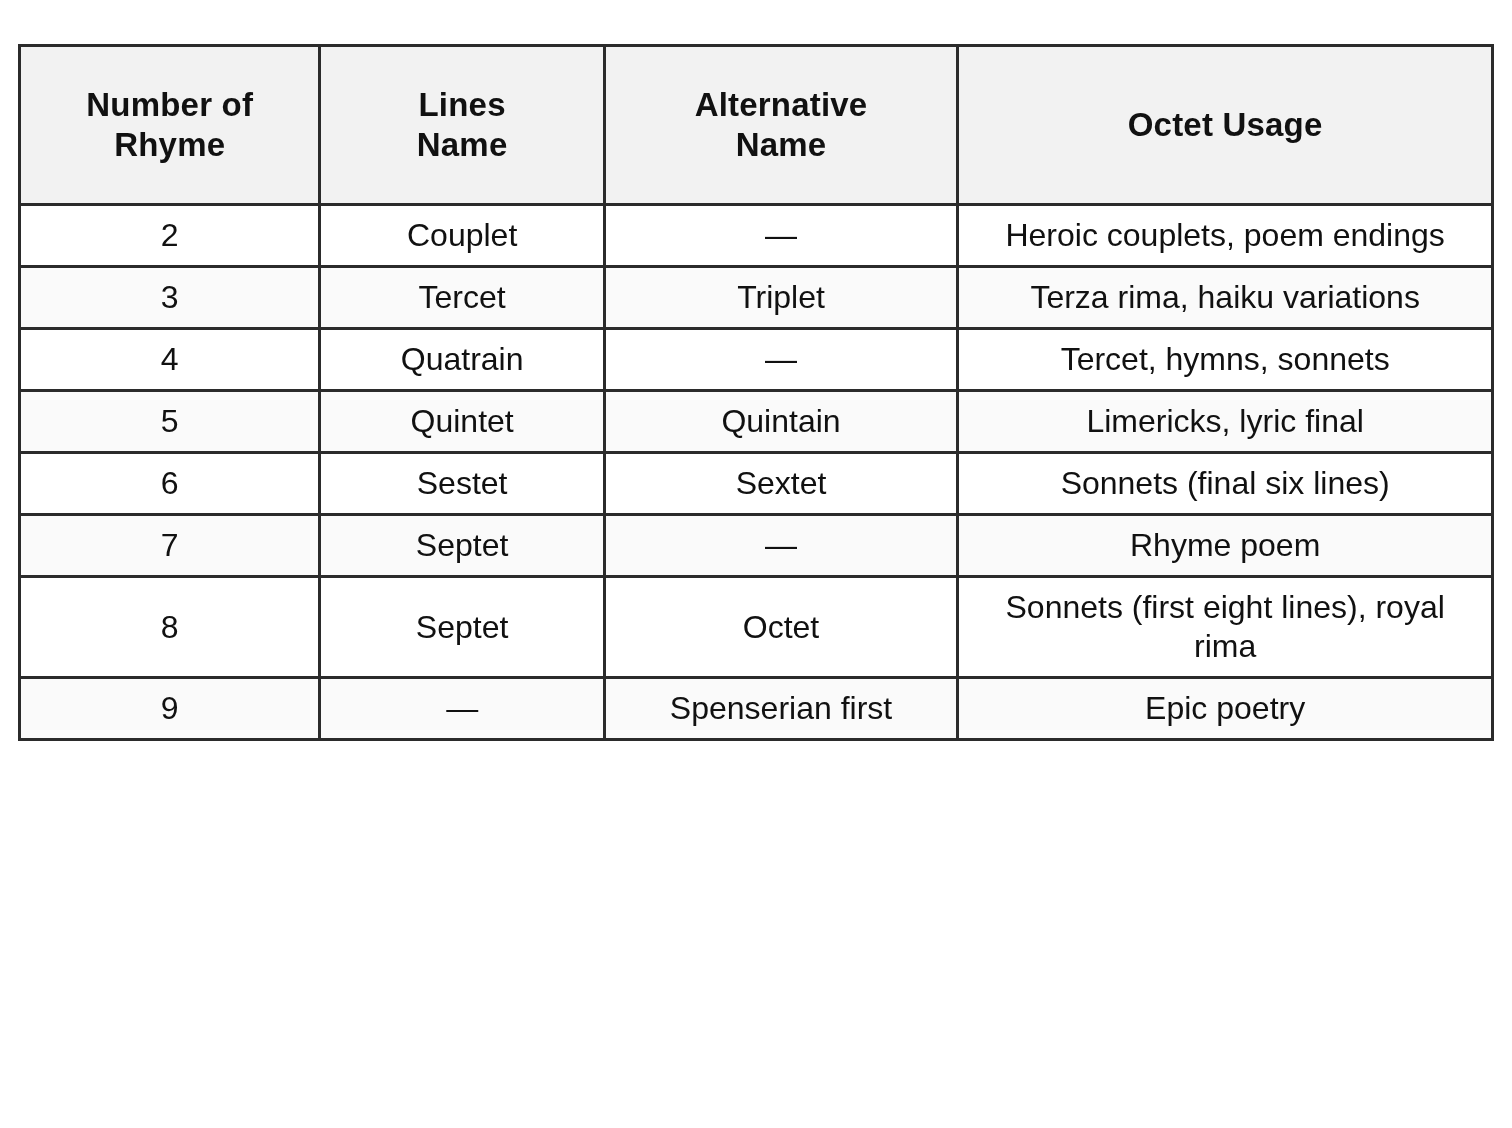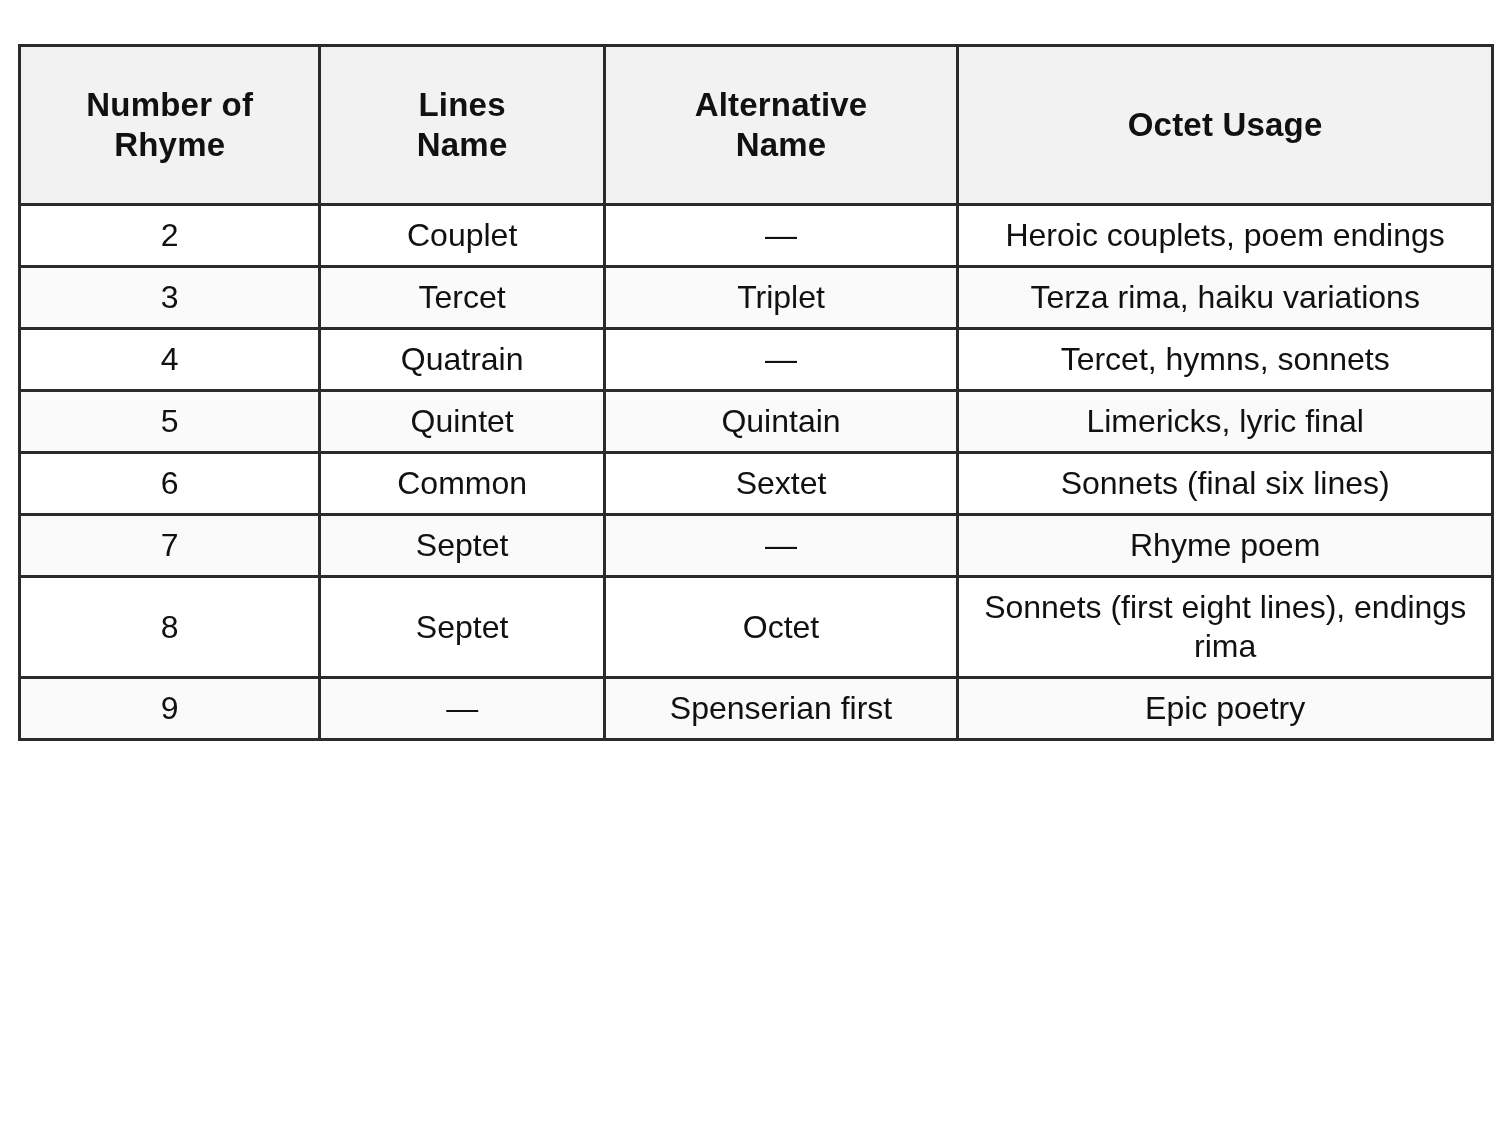--- a/index.html
+++ b/index.html
@@ -109,35 +109,35 @@
         <td>Tercet, hymns, sonnets</td>
       </tr>
       <tr class="alt">
         <td>5</td>
         <td>Quintet</td>
         <td>Quintain</td>
         <td>Limericks, lyric final</td>
       </tr>
       <tr>
         <td>6</td>
-        <td>Common</td>
+        <td>Sestet</td>
         <td>Sextet</td>
         <td>Sonnets (final six lines)</td>
       </tr>
       <tr class="alt">
         <td>7</td>
         <td>Septet</td>
         <td class="dash">—</td>
         <td>Rhyme poem</td>
       </tr>
       <tr>
         <td>8</td>
         <td>Septet</td>
         <td>Octet</td>
-        <td class="two-line">Sonnets (first eight lines), endings rima</td>
+        <td class="two-line">Sonnets (first eight lines), royal rima</td>
       </tr>
       <tr class="alt">
         <td>9</td>
         <td class="dash">—</td>
         <td class="two-line">Spenserian first</td>
         <td>Epic poetry</td>
       </tr>
     </tbody>
   </table>
 </div>

